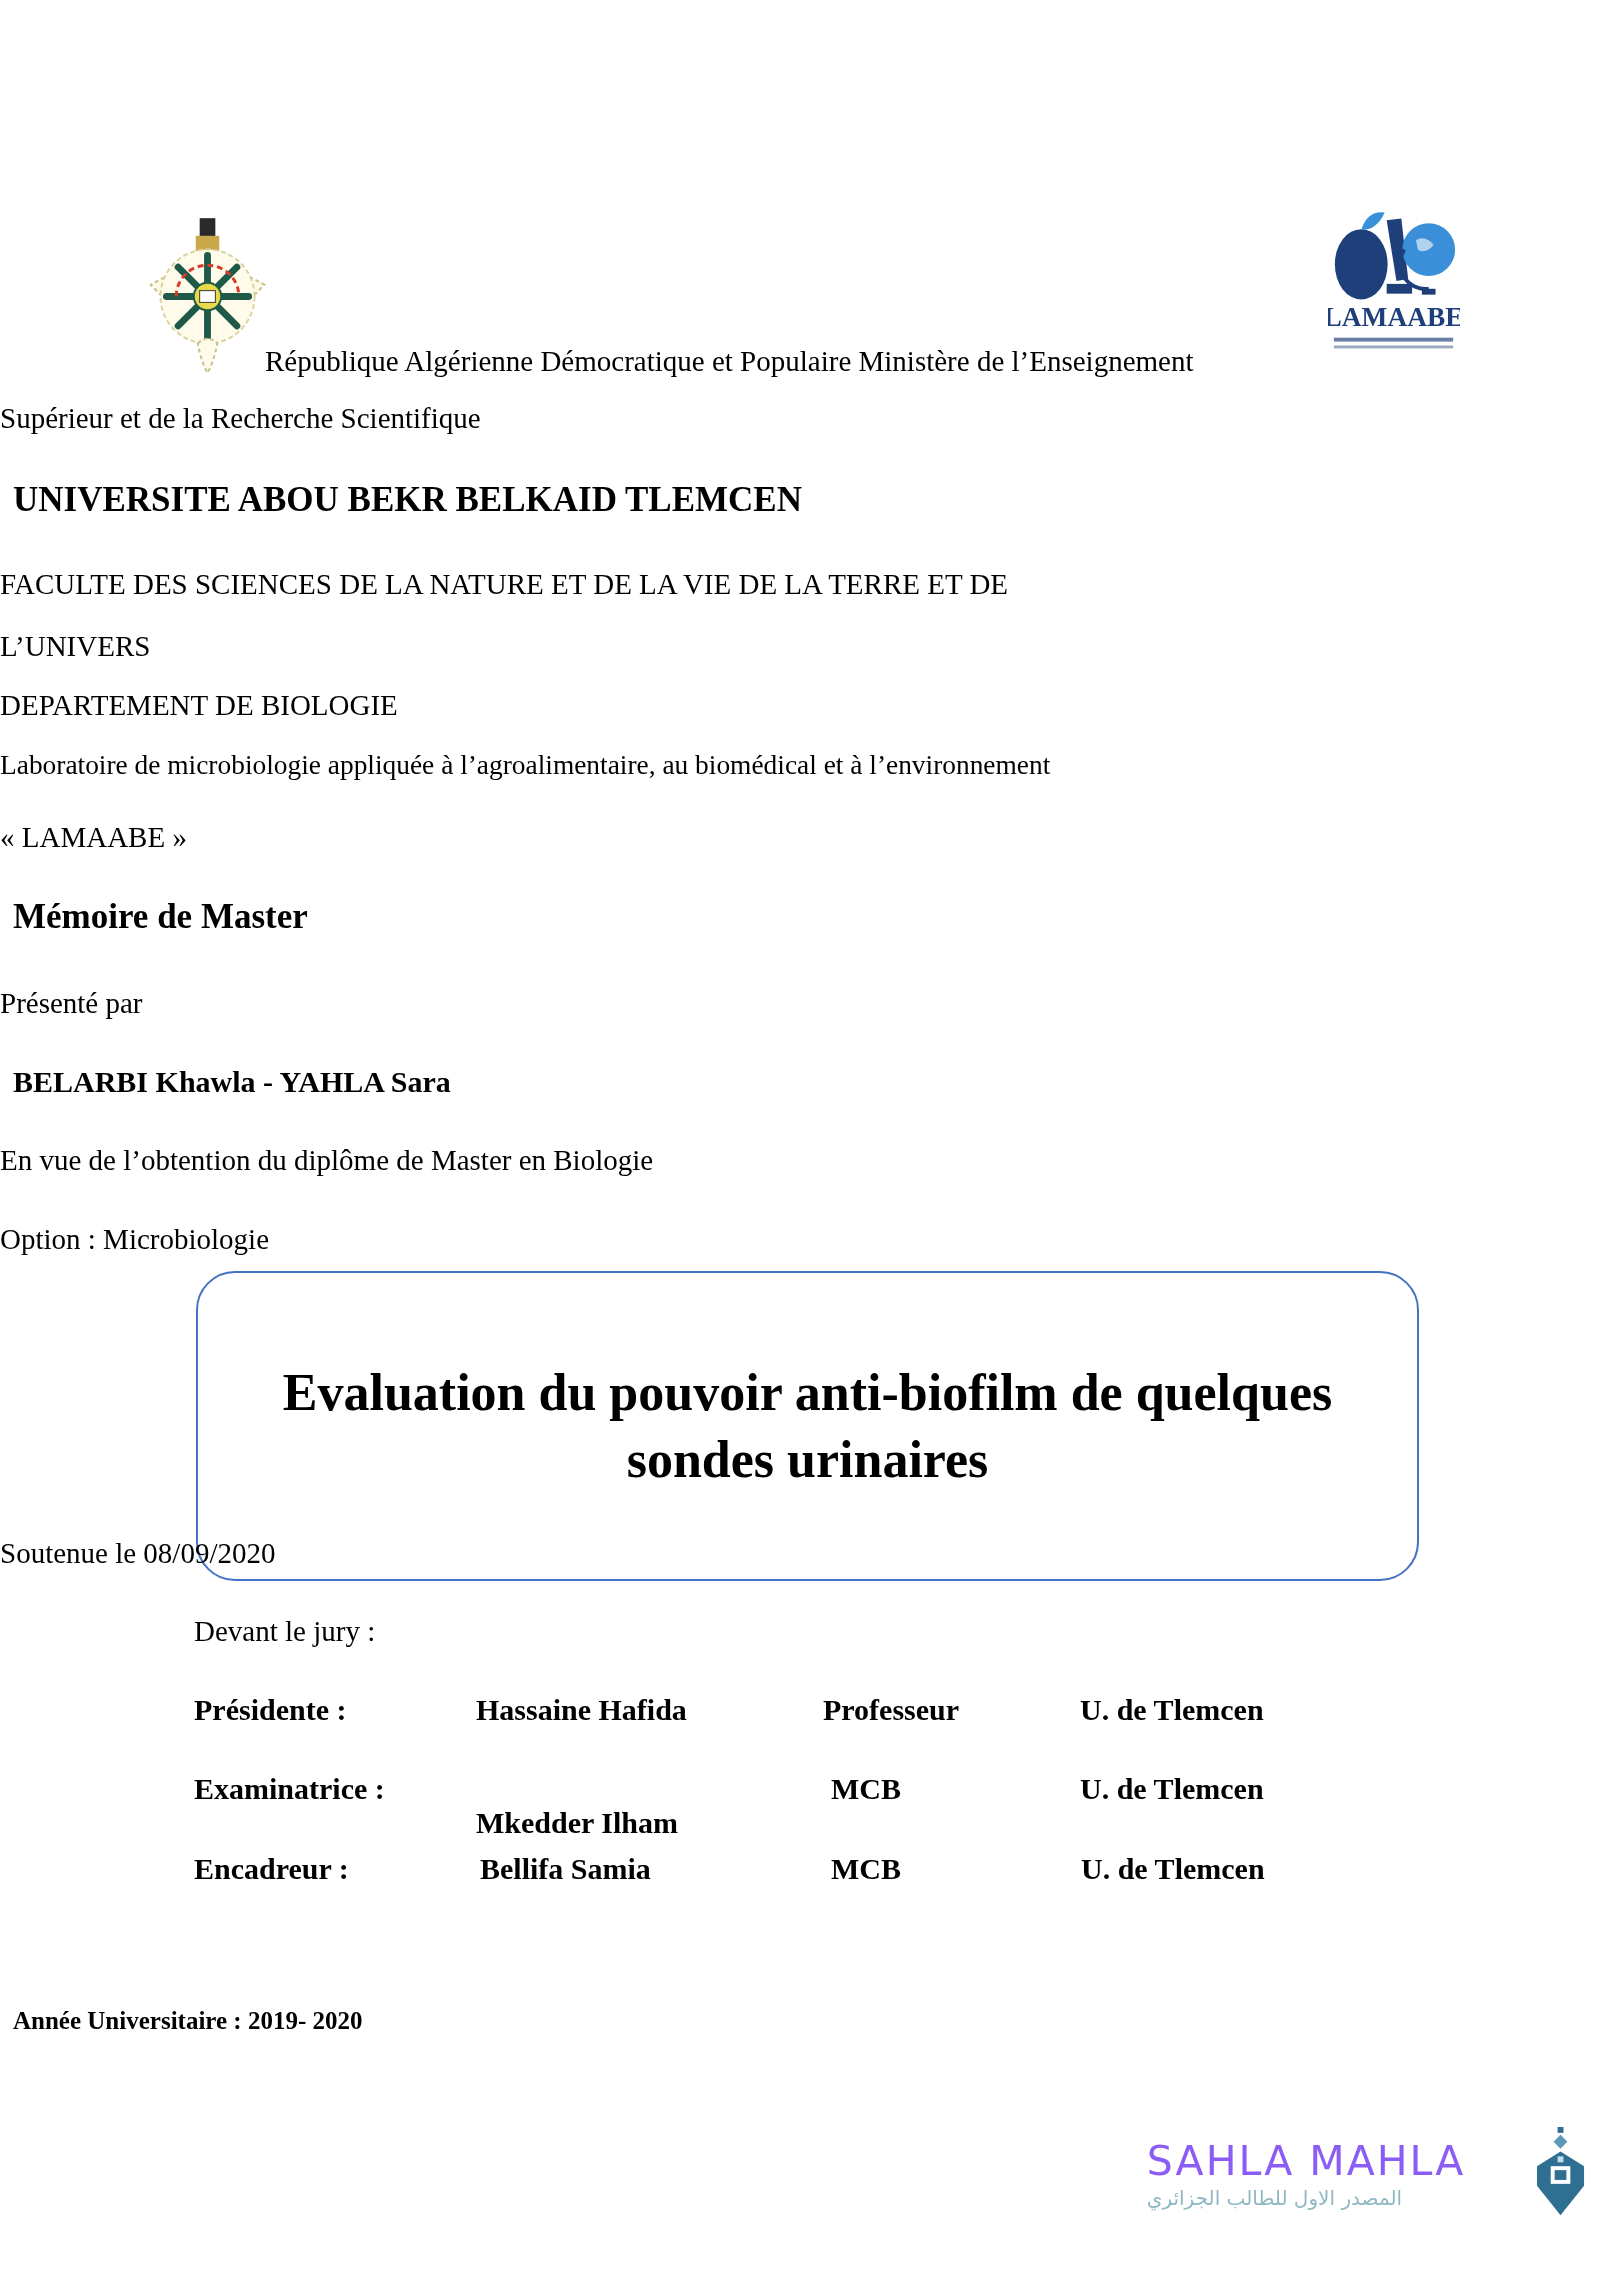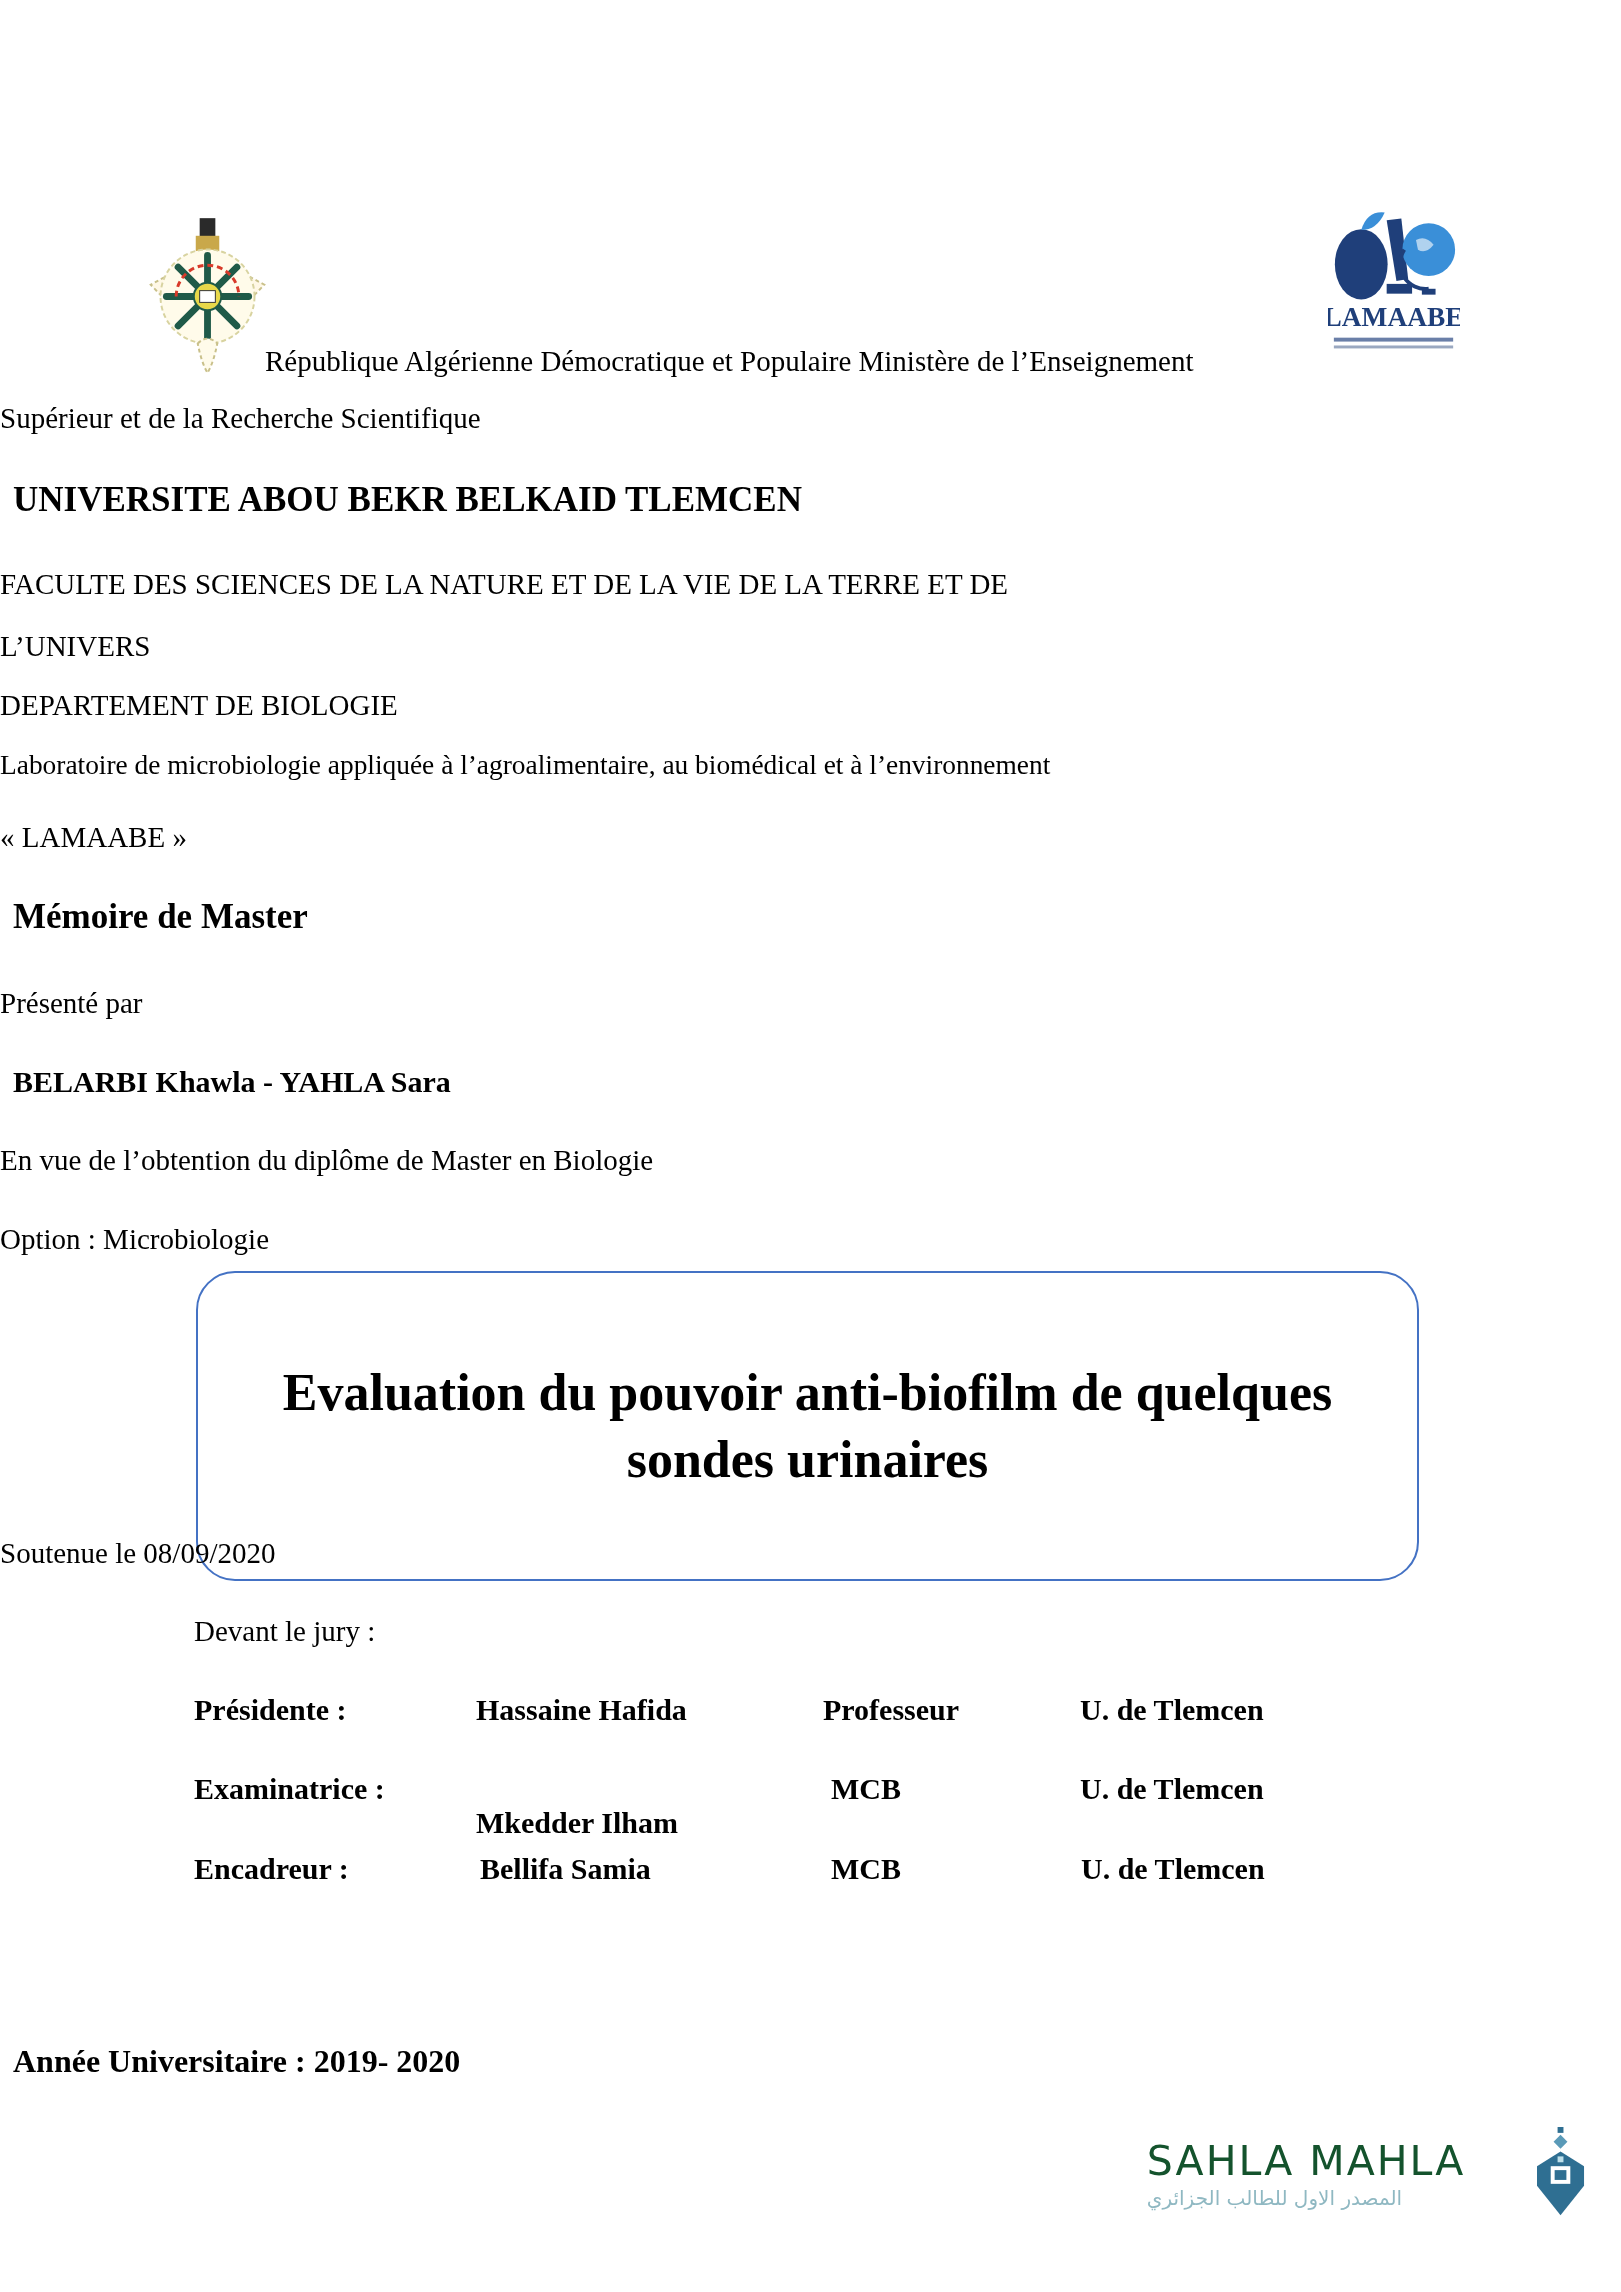--- a/index.html
+++ b/index.html
@@ -13,21 +13,21 @@
     .uni-logo { left: 137px; top: 216px; width: 142px; height: 162px; }
     .lab-logo { left: 1328px; top: 191px; width: 132px; height: 176px; }
     .title-box { position: absolute; left: 196px; top: 1271px; width: 1223px; height: 310px;
                  border: 2.9px solid #4472c4; border-radius: 39px; box-sizing: border-box;
                  display: flex; align-items: center; justify-content: center; }
     .title-box .title { font-size: 52px; font-weight: bold; text-align: center; line-height: 67px; }
     .jury-row { position: absolute; left: 194px; width: 1274px; height: 39px; font-size: 30px; font-weight: bold; }
     .jury-row span { position: absolute; top: 0; white-space: nowrap; }
     .sahla { left: 1137px; top: 2137px; width: 461px; height: 98px; }
     .sahla-text { position: absolute; left: 9.8px; top: 0; font-family: "DejaVu Sans", sans-serif;
-                  font-size: 41px; color: #14532d; letter-spacing: 2px; }
+                  font-size: 41px; color: #8b5cf6; letter-spacing: 2px; }
     .sahla-ar { position: absolute; left: 9.8px; top: 49px; font-family: "DejaVu Sans", sans-serif;
                 font-size: 20px; color: #8fb8c2; direction: rtl; }
   </style>
 </head>
 <body>
 
 <div class="abs uni-logo">
   <svg width="142" height="162" viewBox="0 0 145 165">
     <rect x="64" y="2" width="16" height="24" fill="#2a2a2a"></rect>
     <rect x="60" y="20" width="24" height="18" fill="#c9a84a"></rect>
@@ -100,21 +100,21 @@
   <span style="left:637px;">MCB</span>
   <span style="left:886px;">U. de Tlemcen</span>
 </div>
 <div class="jury-row" style="top:1852px;">
   <span style="left:0;">Encadreur :</span>
   <span style="left:286px;">Bellifa Samia</span>
   <span style="left:637px;">MCB</span>
   <span style="left:887px;">U. de Tlemcen</span>
 </div>
 
-<div class="center bold" style="top:2007px; font-size:32px;margin-top:36px;">Année Universitaire : 2019- 2020</div>
+<div class="center bold" style="top:2007px; font-size:25px;">Année Universitaire : 2019- 2020</div>
 
 <div class="abs sahla">
   <div class="sahla-text">SAHLA MAHLA</div>
   <div class="sahla-ar">المصدر الاول للطالب الجزائري</div>
   <svg class="abs" style="left:390px; top:-9.8px;" width="69" height="98" viewBox="0 0 70 100">
     <rect x="31" y="0" width="6" height="6" fill="#2f6f92"></rect>
     <rect x="29" y="10" width="10" height="10" fill="#5a9ab8" transform="rotate(45 34 15)"></rect>
     <path d="M10 40 L34 25 L58 40 L58 60 L34 90 L10 60 Z" fill="#2f6f92"></path>
     <rect x="24" y="40" width="20" height="18" fill="#ffffff"></rect>
     <rect x="28" y="44" width="12" height="10" fill="#2f6f92"></rect>

